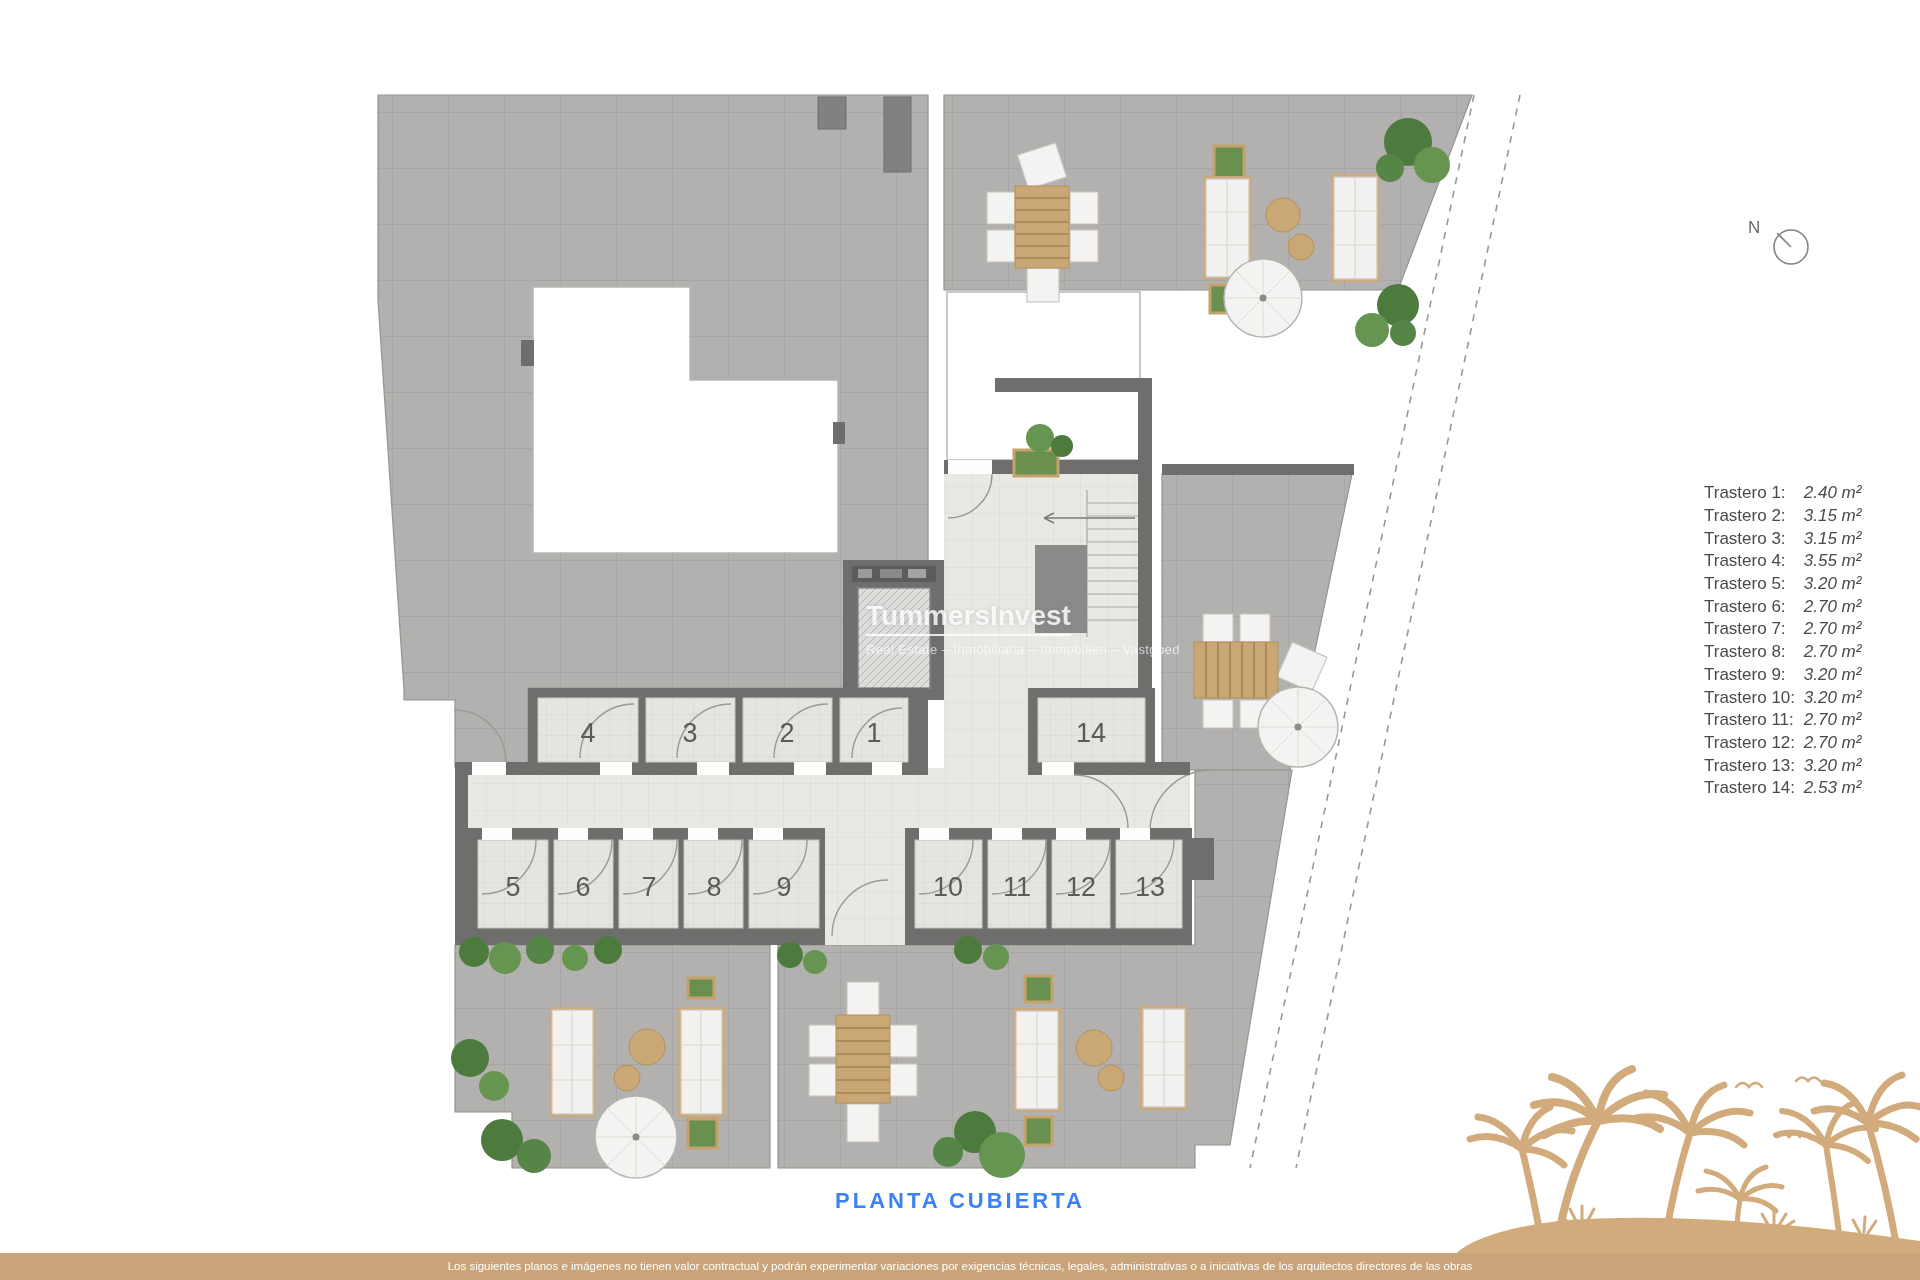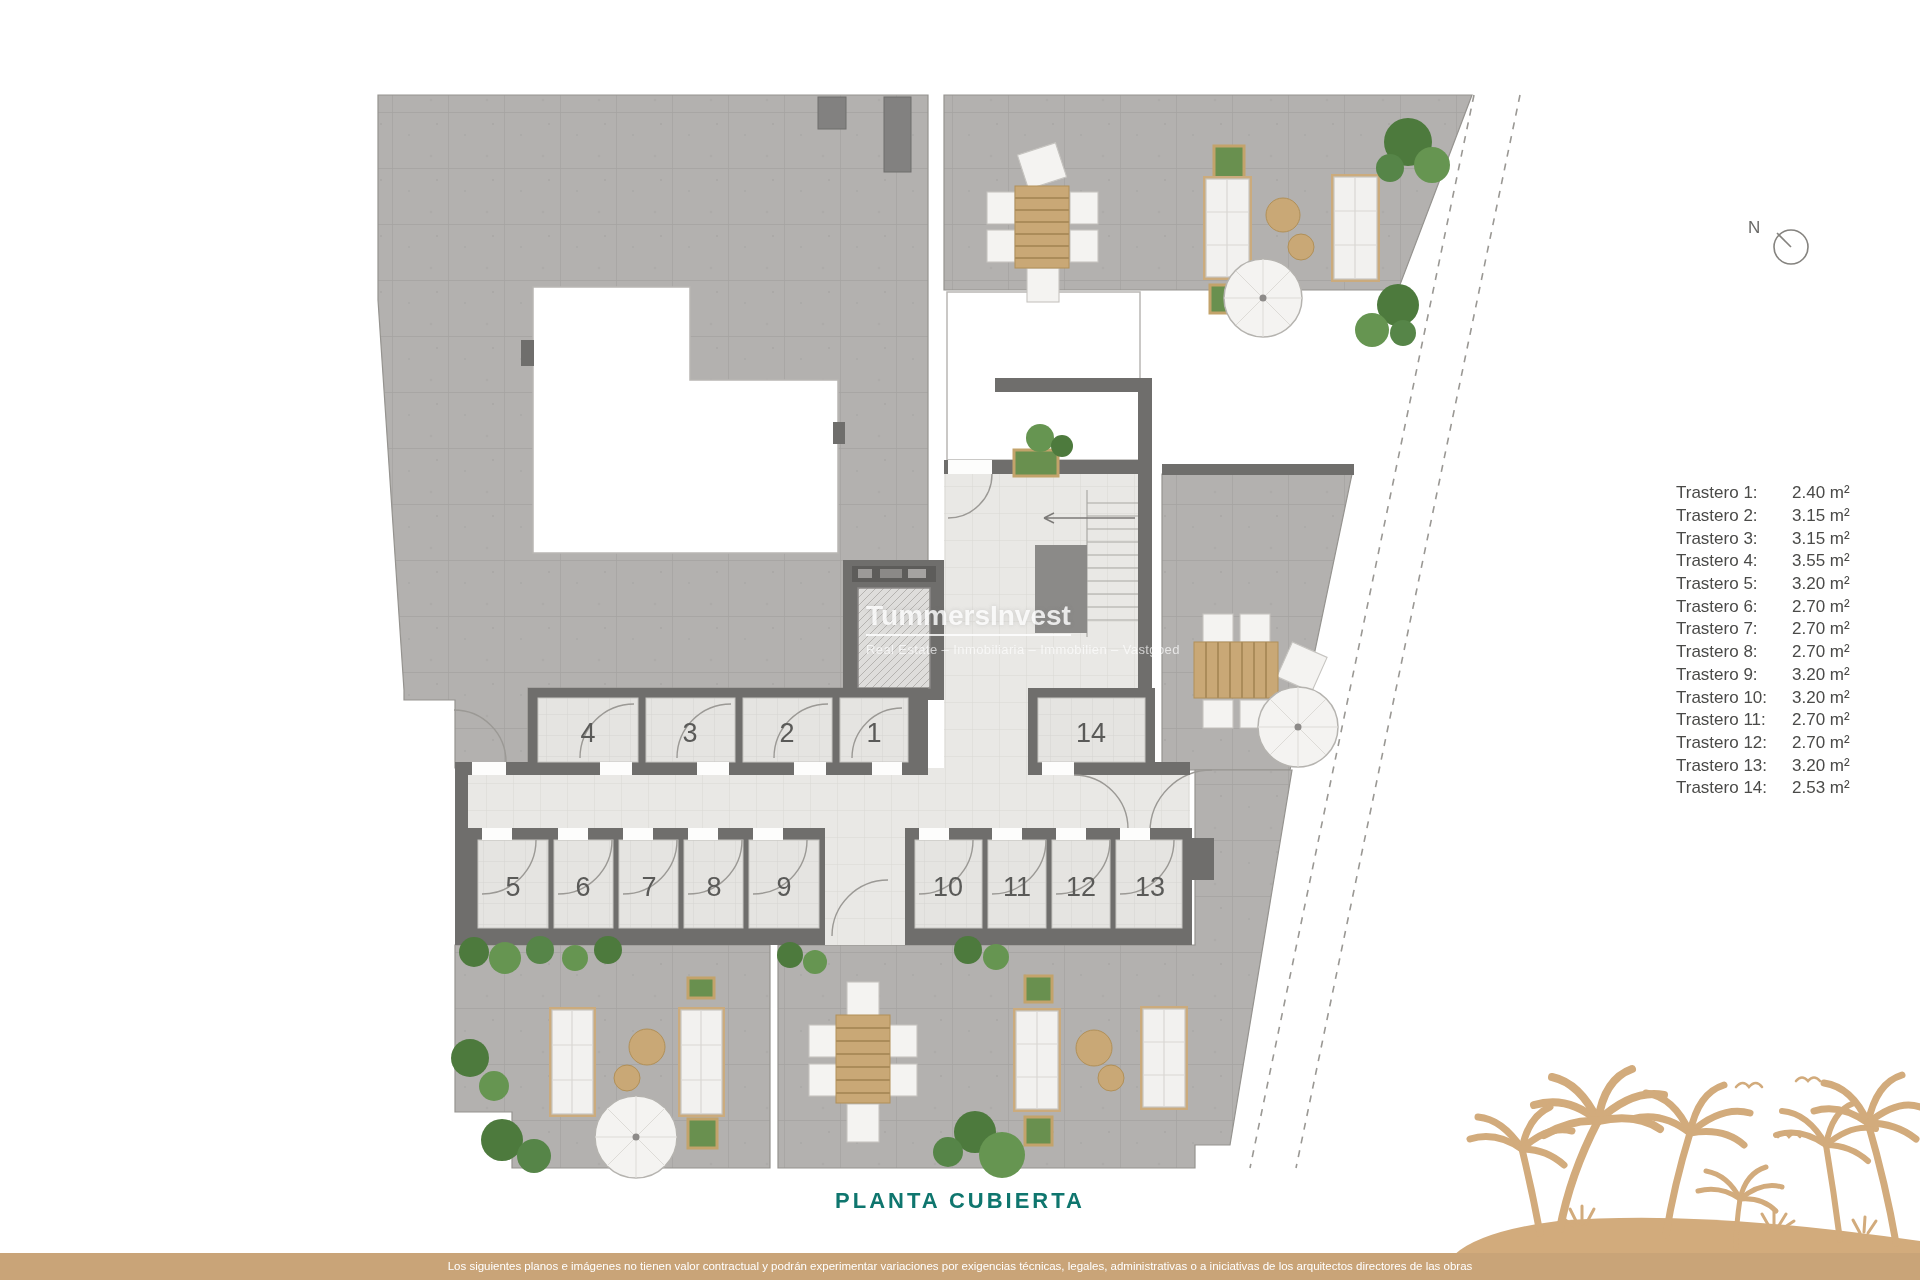--- a/index.html
+++ b/index.html
@@ -29,31 +29,31 @@
   .bush2{fill:#669551;}
   .bush3{fill:#568548;}
   .dashbound{fill:none;stroke:#9a9894;stroke-width:1.6;stroke-dasharray:7 7;}
   .stairline{stroke:#aaa8a4;stroke-width:1.2;}
   .stairarrow{stroke:#7c7a78;stroke-width:1.4;fill:none;}
 
   
   .overlay{position:absolute;z-index:5;}
   #legend{left:1676px;top:482px;width:200px;}
   .lg-row{display:flex;height:22.7px;align-items:center;font-size:17px;color:#4a4a48;}
-  .lg-label{width:116px;}
-  .lg-value{width:84px;}
+  .lg-label{width:116px;margin-left:28px;}
+  .lg-value{width:84px;font-style:italic;}
   #compass{left:1740px;top:218px;width:80px;height:60px;color:#6b6a68;}
   #compass .n{position:absolute;left:8px;top:0px;font-size:17px;color:#6b6a68;}
   #watermark{left:866px;top:600px;width:320px;pointer-events:none;}
   #wm-title{font-size:28px;font-weight:bold;color:rgba(255,255,255,0.82);
      border-bottom:2px solid rgba(255,255,255,0.82);display:inline-block;padding-bottom:2px;
      text-shadow:0 0 4px rgba(120,120,120,0.25);}
   #wm-sub{font-size:13px;color:rgba(255,255,255,0.68);margin-top:6px;letter-spacing:.4px;}
   #plan-title{left:0;top:1188px;width:1920px;text-align:center;font-size:22px;font-weight:bold;
-     letter-spacing:3px;color:#0f766e;}
+     letter-spacing:3px;color:#3b82f6;}
   #disclaimer{left:0;top:1253px;width:1920px;height:27px;background:#c9a478;color:#ffffff;
      font-size:11.5px;text-align:center;line-height:27px;z-index:6;}
   #palms{position:absolute;right:0;top:1025px;z-index:4;}
   .palm{stroke:#d2ab7c;fill:none;stroke-linecap:round;}
   .palmfill{fill:#d2ab7c;stroke:none;}
 </style>
 </head>
 <body>
 
 <div id="stage">

